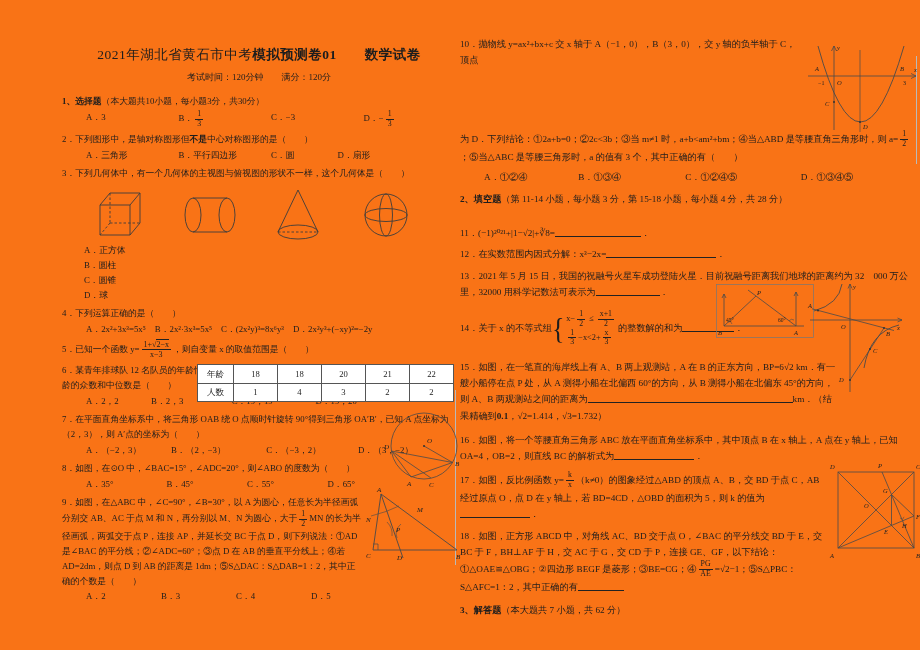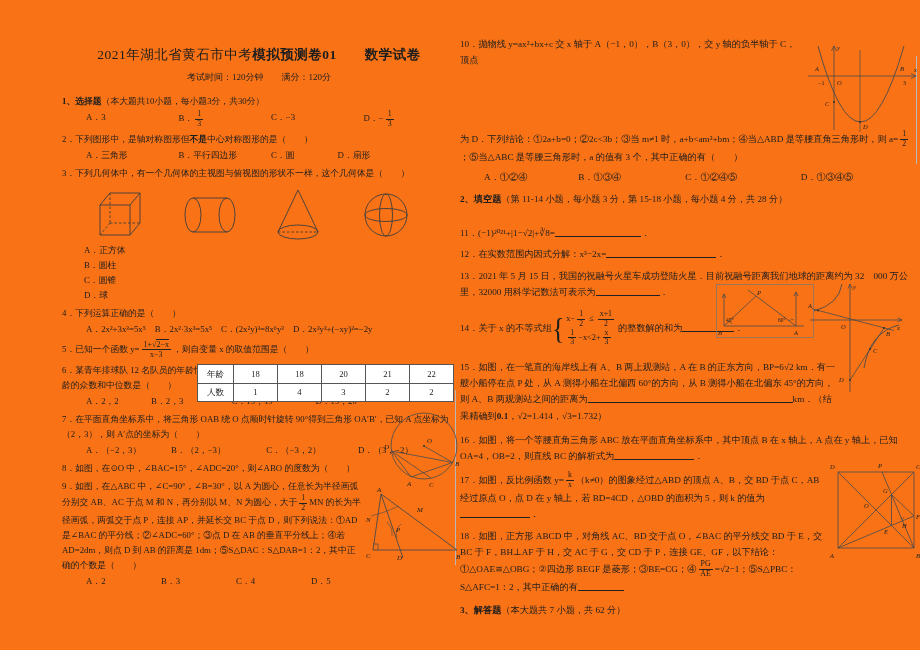--- a/index.html
+++ b/index.html
@@ -167,20 +167,26 @@
 
     <div class="stem">7．在平面直角坐标系中，将三角形 OAB 绕 O 点顺时针旋转 90°得到三角形 OA′B′，已知 A 点坐标为（2，3），则 A′点的坐标为（　　）</div>
     <div class="opts" style="width:340px">
       <span>A．（−2，3）</span>
       <span style="flex-basis:28%">B．（2，−3）</span>
       <span style="flex-basis:27%">C．（−3，2）</span>
       <span>D．（3，−2）</span>
     </div>
 
     <div class="stem" style="width:322px">8．如图，在⊙O 中，∠BAC=15°，∠ADC=20°，则∠ABO 的度数为（　　）</div>
+    <div class="opts" style="width:322px">
+      <span>A．35°</span>
+      <span>B．45°</span>
+      <span>C．55°</span>
+      <span>D．65°</span>
+    </div>
 
     <div class="stem" style="width:300px">
       <span>9．如图，在△ABC 中，∠C=90°，∠B=30°，以 A 为圆心，任意长为半径画弧分别交 AB、AC 于点 M 和 N，再分别以 M、N 为圆心，大于</span><span class="frac">
           <span class="top">1</span>
           <span class="bot">2</span>
         </span><span>MN 的长为半径画弧，两弧交于点 P，连接 AP，并延长交 BC 于点 D，则下列说法：①AD 是∠BAC 的平分线；②∠ADC=60°；③点 D 在 AB 的垂直平分线上；④若 AD=2dm，则点 D 到 AB 的距离是 1dm；⑤S△DAC：S△DAB=1：2，其中正确的个数是（　　）</span>
     </div>
     <div class="opts" style="width:300px">
       <span>A．2</span>
       <span>B．3</span>

